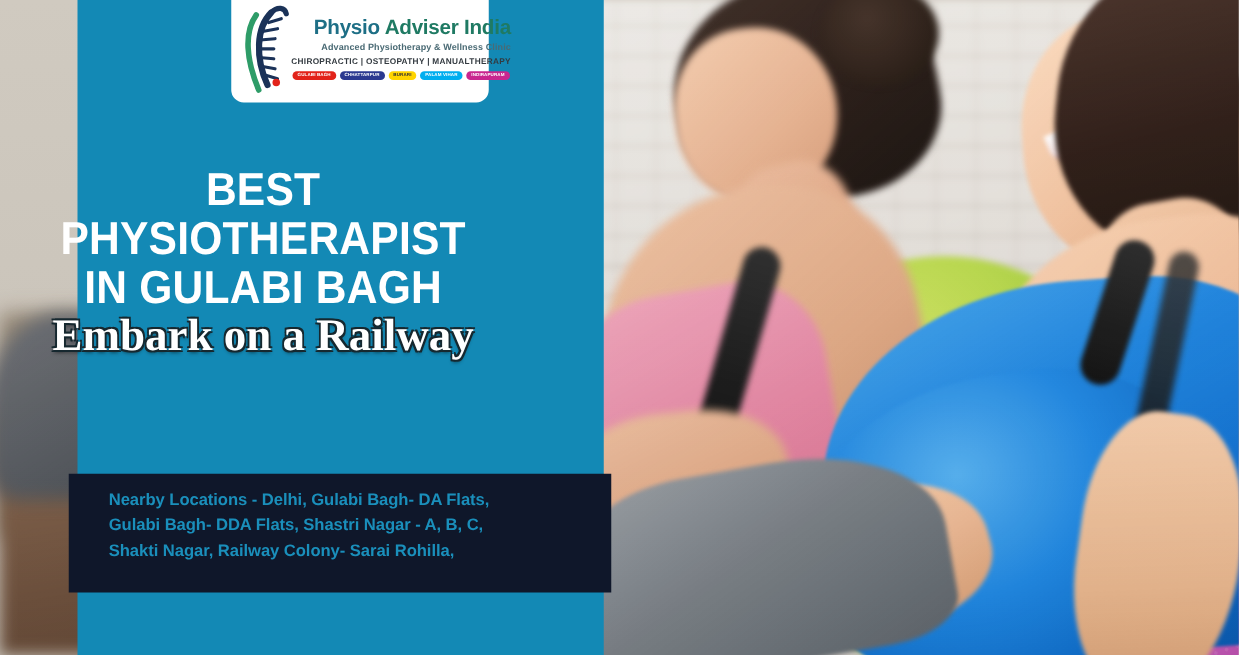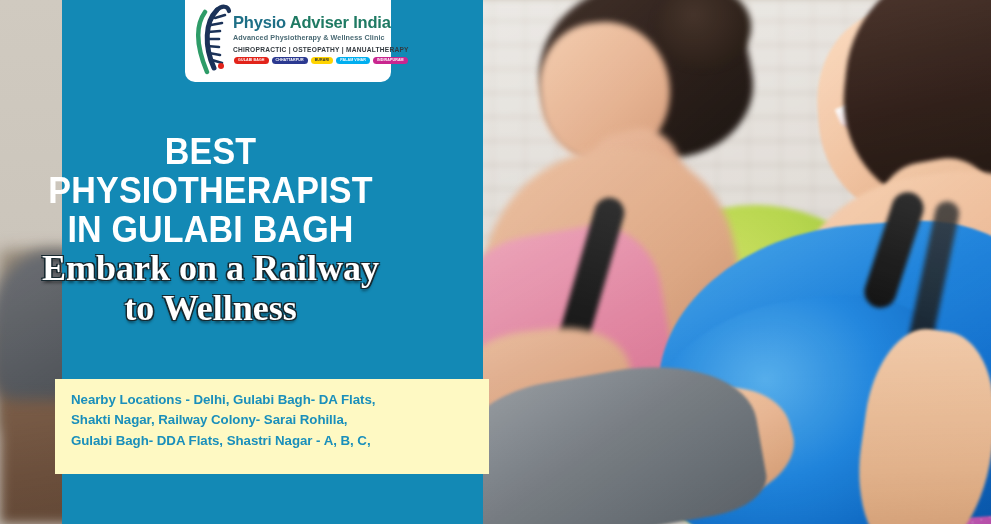--- a/index.html
+++ b/index.html
@@ -194,21 +194,21 @@
     background:#1389b5;
   }
 
   
   .logo-card {
     position:absolute; left:185px; top:-6px; width:206px; height:88px;
     background:#ffffff; border-radius:0 0 10px 10px;
     display:flex; align-items:flex-start; padding:8px 6px 0 6px;
   }
   .logo-mark { position:relative; width:42px; height:74px; flex:0 0 42px; }
-  .logo-text-wrap { flex:1; padding-top:12px; text-align:left; }
+  .logo-text-wrap { flex:1; padding-top:12px; text-align:right; }
   .logo-title {
     font-size:16.5px; font-weight:bold; letter-spacing:-.2px;
     color:#1f7a63; line-height:1; white-space:nowrap;
   }
   .logo-title .t-blue { color:#1e6f86; }
   .logo-sub {
     font-size:7.2px; font-weight:bold; color:#4a6a74; letter-spacing:.1px;
     margin-top:2.5px; white-space:nowrap;
   }
   .logo-services {
@@ -240,22 +240,22 @@
     text-shadow:
       -1.4px -1.4px 0 #16282f,  1.4px -1.4px 0 #16282f,
       -1.4px  1.4px 0 #16282f,  1.4px  1.4px 0 #16282f,
        0 2.5px 3px rgba(0,0,0,.45);
   }
   .subtitle .ln2 { display:block; }
 
   
   .locations-band {
     position:absolute; left:55px; top:379px; width:434px; height:95px;
-    background:#fef9c3;
-    padding:11px 0 0 16px;
+    background:#0f172a;
+    padding:11px 0 0 32px;
   }
   .loc-line {
     color:#1a8fbb; font-size:13.3px; font-weight:bold;
     line-height:20.4px; letter-spacing:-.05px; white-space:nowrap;
   }
 </style>
 </head>
 <body>
 
 <div class="banner">
@@ -338,22 +338,21 @@
     </div>
   </div>
 
   <div class="headline">
     <span>BEST PHYSIOTHERAPIST</span>
     <span class="ln2">IN GULABI BAGH</span>
   </div>
 
   <div class="subtitle">
     <span>Embark on a Railway</span>
-    <span class="ln2">to Wellness</span>
   </div>
 
   <div class="locations-band">
       <div class="loc-line">Nearby Locations - Delhi, Gulabi Bagh- DA Flats,</div>
+      <div class="loc-line">Gulabi Bagh- DDA Flats, Shastri Nagar - A, B, C,</div>
       <div class="loc-line">Shakti Nagar, Railway Colony- Sarai Rohilla,</div>
-      <div class="loc-line">Gulabi Bagh- DDA Flats, Shastri Nagar - A, B, C,</div>
     </div>
 
 </div>
 
 </body></html>

